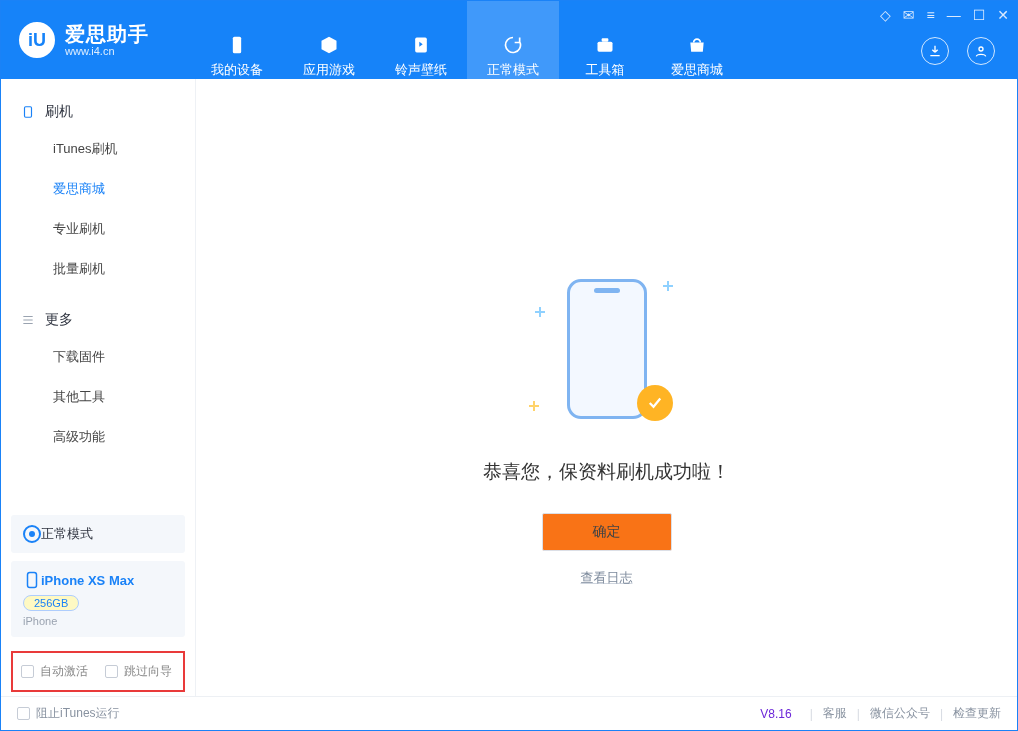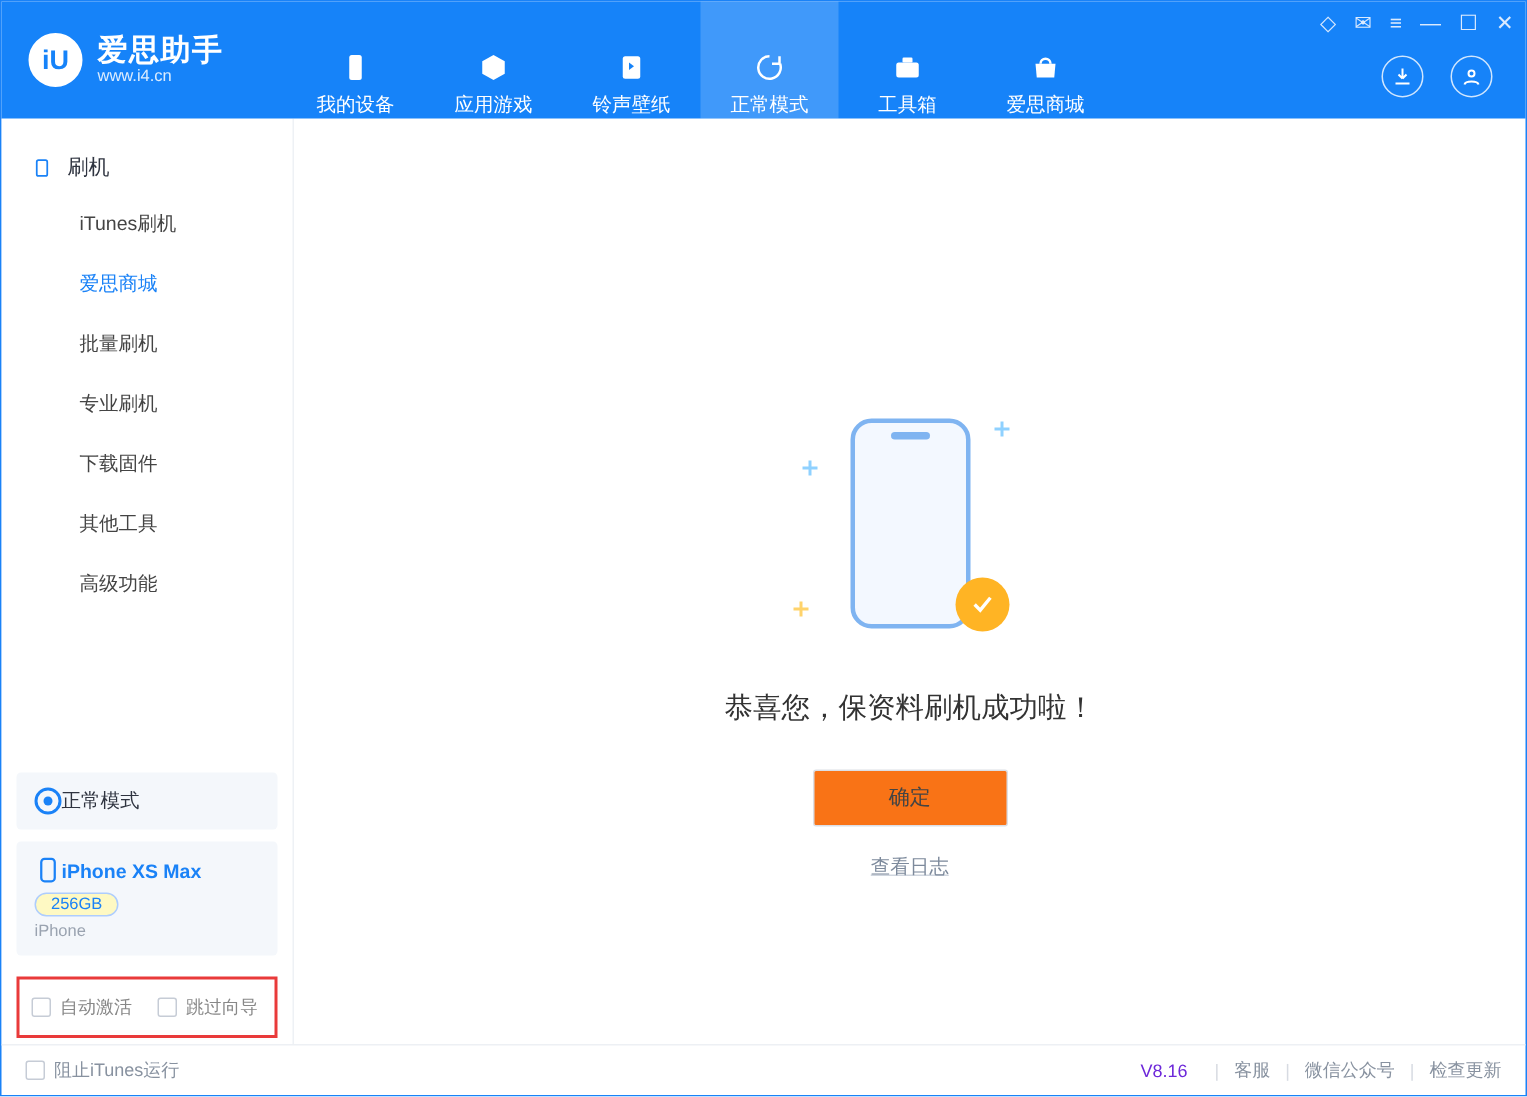--- a/index.html
+++ b/index.html
@@ -171,23 +171,29 @@
     <div class="sidebar">
       <div class="side-scroll">
         <div class="side-section-hdr">
           <svg viewBox="0 0 24 24">
               <rect x="6" y="3" width="12" height="18" rx="2" fill="none" stroke="#1a82f7" stroke-width="2"></rect>
             </svg>
           <span>刷机</span>
         </div>
         <div class="side-item">iTunes刷机</div>
         <div class="side-item active">爱思商城</div>
+        <div class="side-item">专业刷机</div>
         <div class="side-item">批量刷机</div>
-        <div class="side-item">专业刷机</div>
-
+
+        <div class="side-section-hdr" style="margin-top:14px;">
+          <svg viewBox="0 0 24 24">
+              <path d="M4 6h16M4 12h16M4 18h16" stroke="#9aa3b0" stroke-width="2"></path>
+            </svg>
+          <span>更多</span>
+        </div>
         <div class="side-item">下载固件</div>
         <div class="side-item">其他工具</div>
         <div class="side-item">高级功能</div>
       </div>
 
       <div class="sidebar-panels">
         <div class="panel">
           <div class="panel-row">
             <span class="mode-dot"></span>
             <span>正常模式</span>

